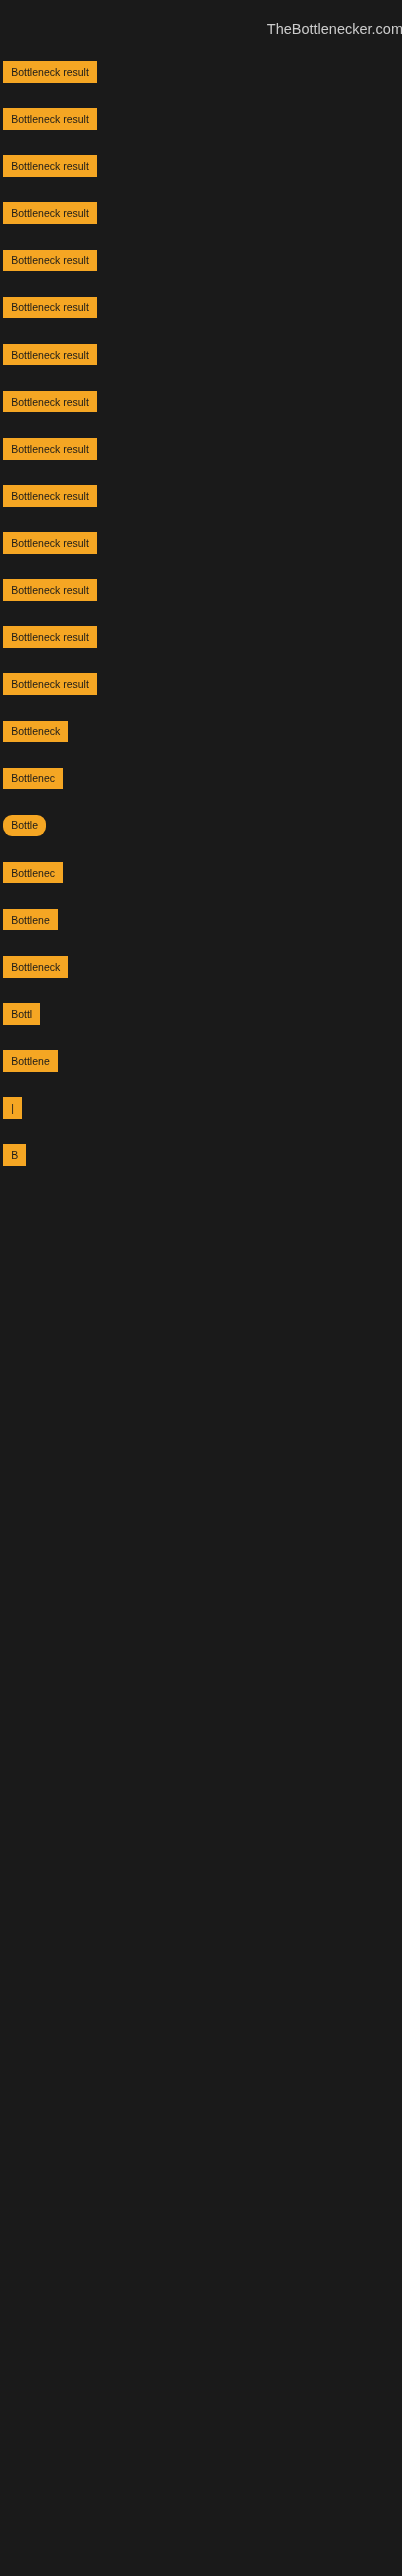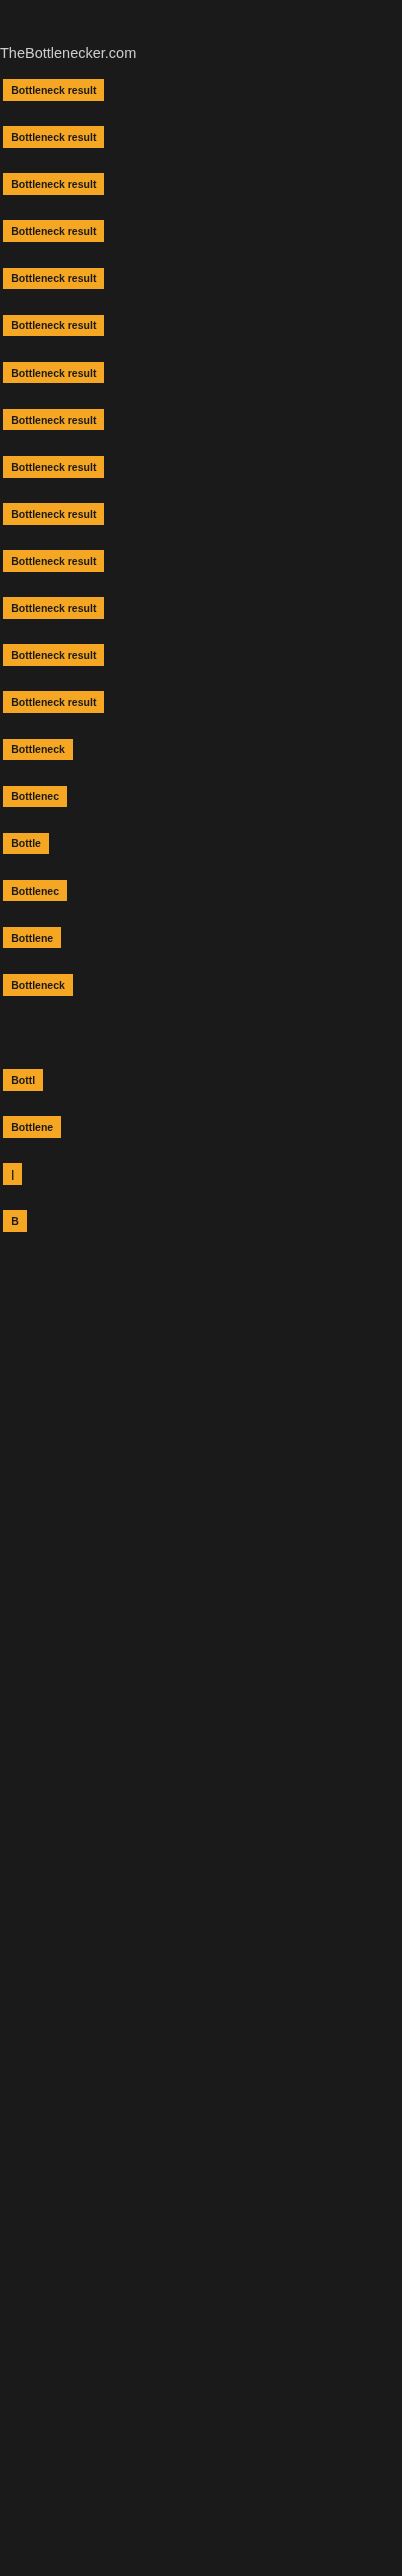--- a/index.html
+++ b/index.html
@@ -10,33 +10,32 @@
 
     body {
       width: 403px;
       min-height: 2576px;
       background-color: #1a1a1a;
       font-family: Arial, sans-serif;
       position: relative;
     }
 
     .site-title {
-      text-align: left;
+      text-align: right;
       color: #cccccc;
       font-size: 14.5px;
-      padding: 15px 0;
+      padding: 21px 0;
       background-color: #1a1a1a;
-      margin-top: 30px;
     }
 
     .bottleneck-badge {
       background-color: #f5a623;
       color: #1a1a1a;
       font-size: 10.5px;
-      font-weight: bold;
+      font-weight: normal;
       padding: 4.8px 8px;
       display: inline-block;
       white-space: nowrap;
       overflow: hidden;
     }
 
     .items-container {
       padding: 3.2px 0 0 3.2px;
     }
 
@@ -61,25 +60,25 @@
     <div class="item-row"><div class="bottleneck-badge" style="max-width: 124px;">Bottleneck result</div></div>
     <div class="item-row"><div class="bottleneck-badge" style="max-width: 124px;">Bottleneck result</div></div>
     <div class="item-row"><div class="bottleneck-badge" style="max-width: 124px;">Bottleneck result</div></div>
     <div class="item-row"><div class="bottleneck-badge" style="max-width: 124px;">Bottleneck result</div></div>
     <div class="item-row"><div class="bottleneck-badge" style="max-width: 124px;">Bottleneck result</div></div>
     <div class="item-row"><div class="bottleneck-badge" style="max-width: 124px;">Bottleneck result</div></div>
     <div class="item-row"><div class="bottleneck-badge" style="max-width: 115px;">Bottleneck result</div></div>
     <div class="item-row"><div class="bottleneck-badge" style="max-width: 115px;">Bottleneck result</div></div>
     <div class="item-row"><div class="bottleneck-badge" style="max-width: 81px;">Bottleneck</div></div>
     <div class="item-row"><div class="bottleneck-badge" style="max-width: 72px;">Bottlenec</div></div>
-    <div class="item-row"><div class="bottleneck-badge" style="max-width: 55px;">Bottle</div></div>
+    <div class="item-row"><div class="bottleneck-badge" style="max-width: 55px; border-radius: 9px;">Bottle</div></div>
     <div class="item-row"><div class="bottleneck-badge" style="max-width: 72px;">Bottlenec</div></div>
     <div class="item-row"><div class="bottleneck-badge" style="max-width: 66px;">Bottlene</div></div>
     <div class="item-row"><div class="bottleneck-badge" style="max-width: 81px;">Bottleneck</div></div>
-    <div class="item-row"><div class="bottleneck-badge" style="max-width: 50px; margin-top: 48px;">Bottl</div></div>
+    <div class="item-row"><div class="bottleneck-badge" style="max-width: 50px;">Bottl</div></div>
     <div class="item-row"><div class="bottleneck-badge" style="max-width: 66px;">Bottlene</div></div>
     <div class="item-row"><div class="bottleneck-badge" style="max-width: 24px;">|</div></div>
     <div class="item-row"></div>
     <div class="item-row"></div>
     <div class="item-row"></div>
     <div class="item-row"><div class="bottleneck-badge" style="max-width: 27px;">B</div></div>
     <div class="item-row"></div>
     <div class="item-row"></div>
     <div class="item-row"></div>
     <div class="item-row"></div>

